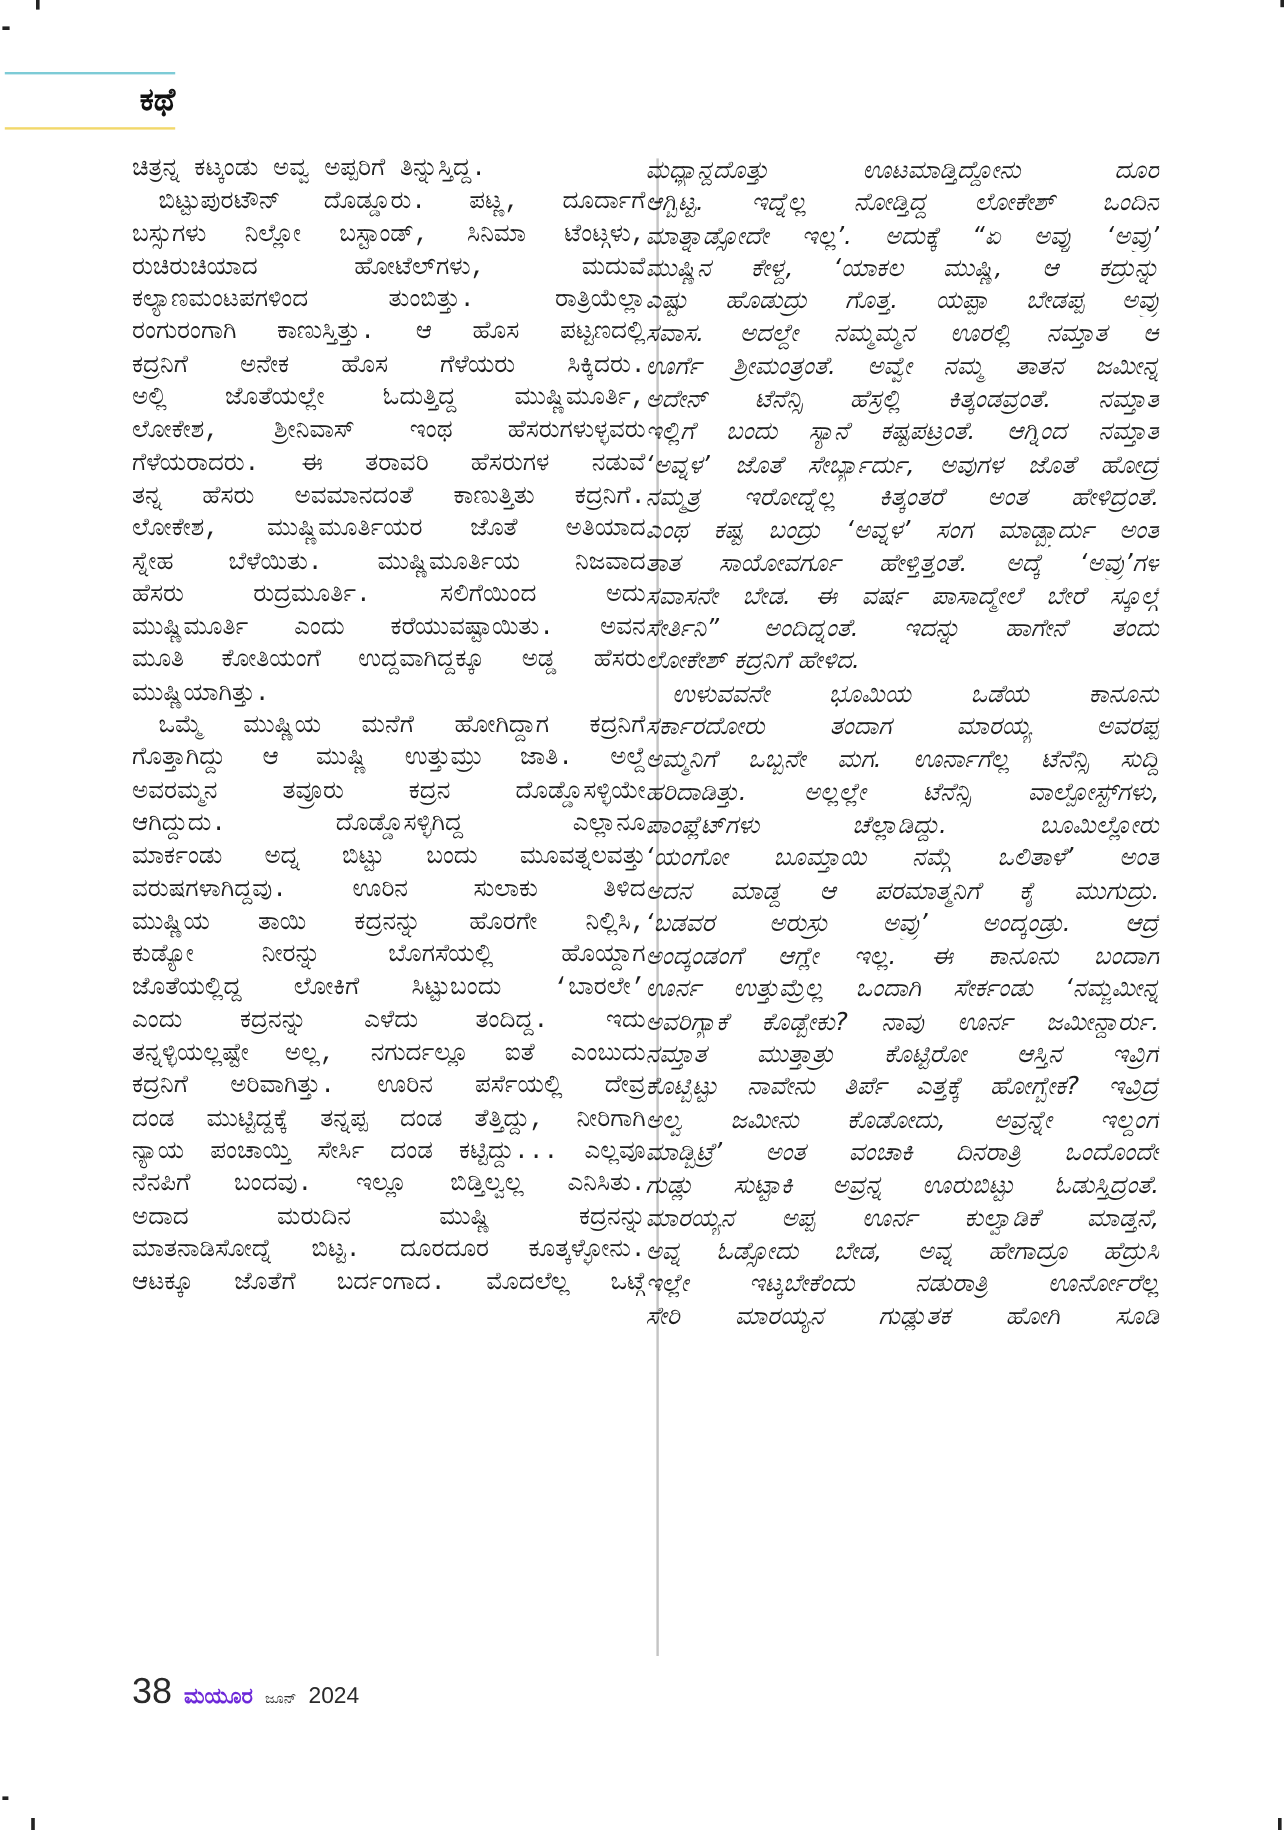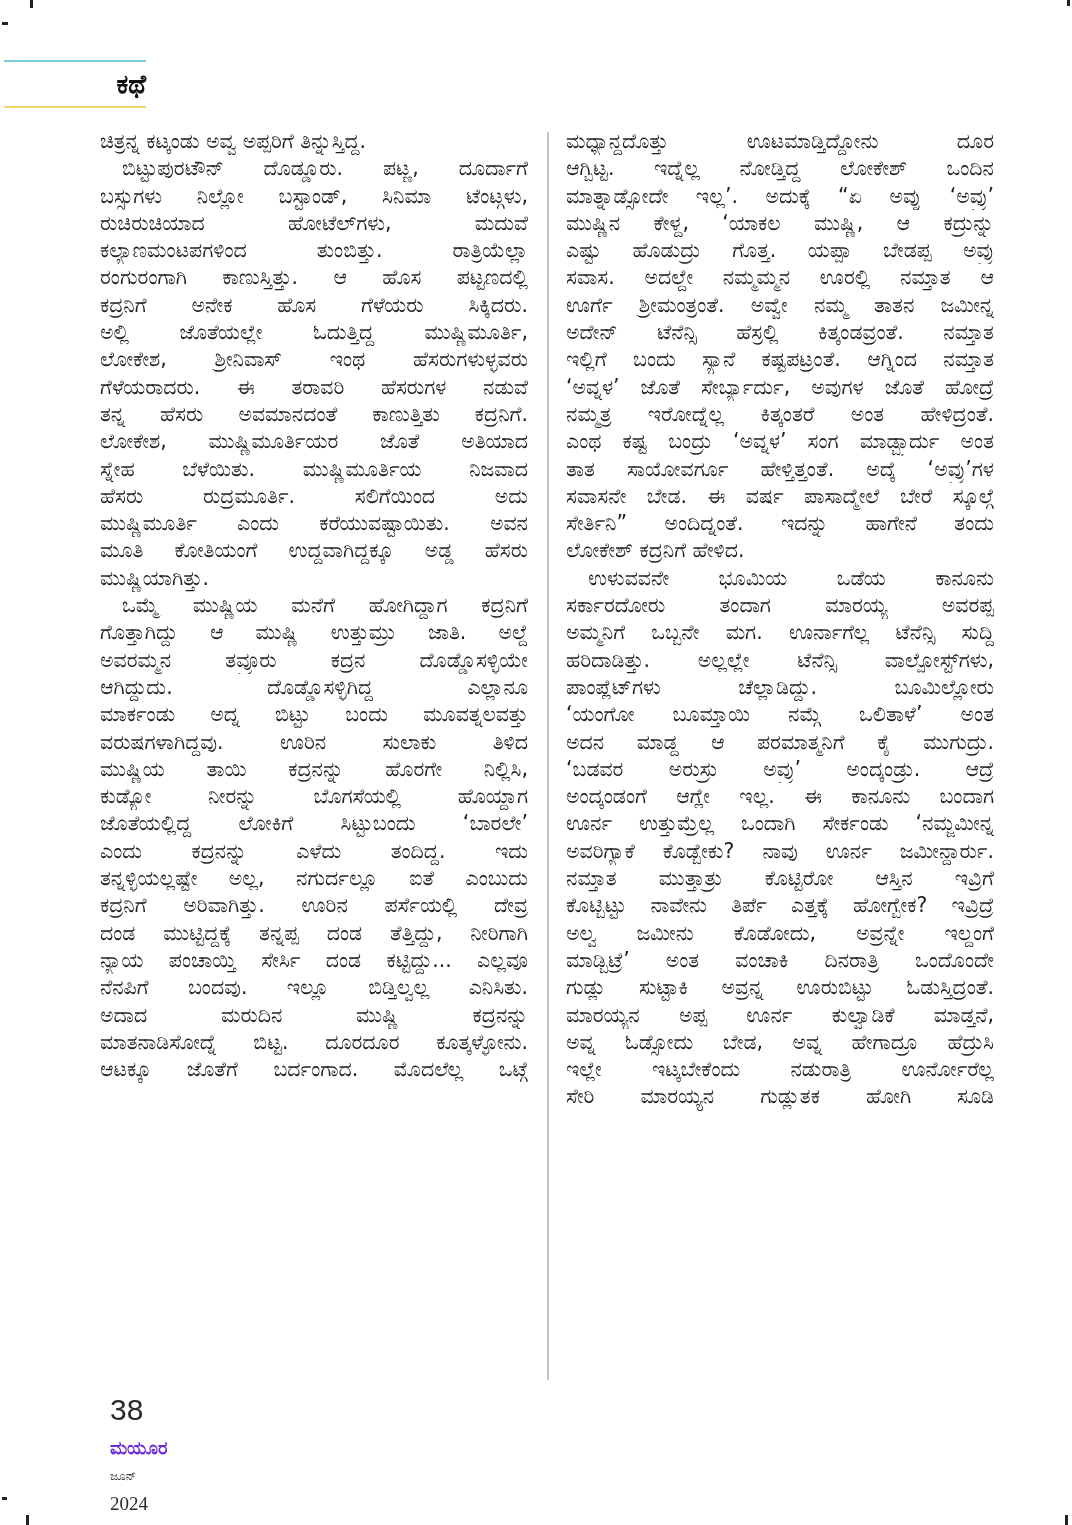--- a/index.html
+++ b/index.html
@@ -4,32 +4,32 @@
 <style>
   html, body { margin: 0; padding: 0; background: #ffffff; }
   body { width: 1072px; height: 1525px; position: relative; overflow: hidden;
          font-family: "DejaVu Sans", sans-serif; color: #1e1e1e; }
   .crop { position: absolute; background: #222; }
   .section-rule-top { position: absolute; left: 4px; top: 60px; width: 142px; height: 2px; background: #7dcbd6; }
   .section-rule-bottom { position: absolute; left: 4px; top: 106px; width: 142px; height: 2px; background: #f2d86a; }
   .section-title { position: absolute; left: 4px; top: 62px; width: 142px; height: 48px;
                    text-align: right; font-weight: bold; font-size: 26px; line-height: 44px; color: #111; }
   .column { position: absolute; top: 128px; width: 428px; }
-  .col-left { left: 100px; }
-  .col-right { left: 566px; }
+  .col-left { left: 110px; font-family: Liberation Mono, monospace; }
+  .col-right { left: 538px; font-style: italic; }
   .column-divider { position: absolute; left: 547px; top: 132px; width: 2px; height: 1248px; background: #c4c4c4; }
   .line { font-size: 20.5px; line-height: 27.3px; height: 27.3px; white-space: nowrap;
           text-align: justify; text-align-last: justify; overflow: hidden; }
   .line.last { text-align-last: left; }
   .line.indent { padding-left: 22px; }
-  .footer { position: absolute; left: 110px; top: 1393px; height: 36px; display: flex; align-items: baseline; gap: 10px; flex-direction: column; }
+  .footer { position: absolute; left: 110px; top: 1393px; height: 36px; display: flex; align-items: baseline; gap: 10px; }
   .page-number { font-size: 30px; color: #2a2a2a; font-family: "Liberation Sans", sans-serif; }
   .mag-logo { font-size: 18px; font-weight: bold; color: #6d28d9; }
   .issue-month { font-size: 12px; color: #2a2a2a; }
-  .issue-year { font-size: 19px; color: #2a2a2a; font-family: Liberation Serif, serif; }
+  .issue-year { font-size: 19px; color: #2a2a2a; font-family: Liberation Sans, sans-serif; }
 </style>
 </head>
 <body>
 
 <div class="crop" style="left:30px;top:0;width:3px;height:8px;"></div>
 <div class="crop" style="left:2px;top:22px;width:6px;height:3px;"></div>
 <div class="crop" style="left:1067px;top:0;width:3px;height:6px;"></div>
 <div class="crop" style="left:2px;top:1497px;width:5px;height:3px;"></div>
 <div class="crop" style="left:26px;top:1515px;width:3px;height:10px;"></div>
 <div class="crop" style="left:1065px;top:1515px;width:3px;height:10px;"></div>

